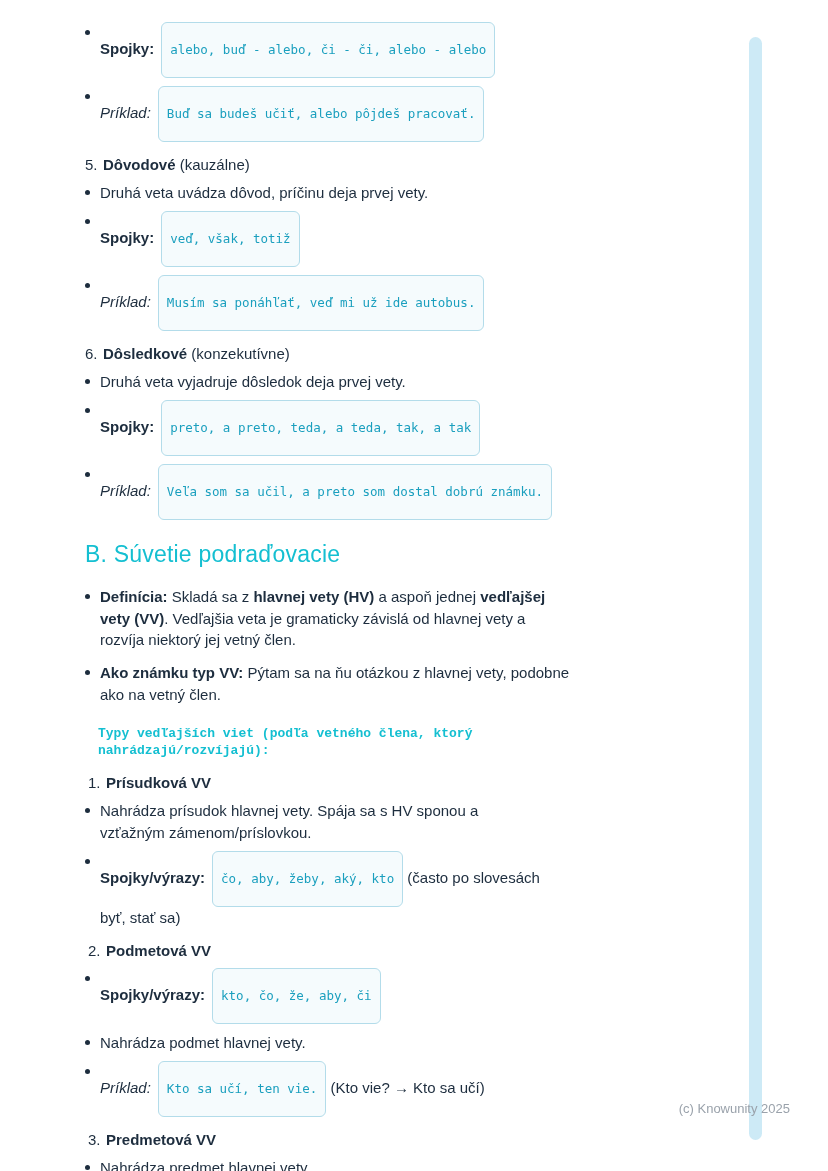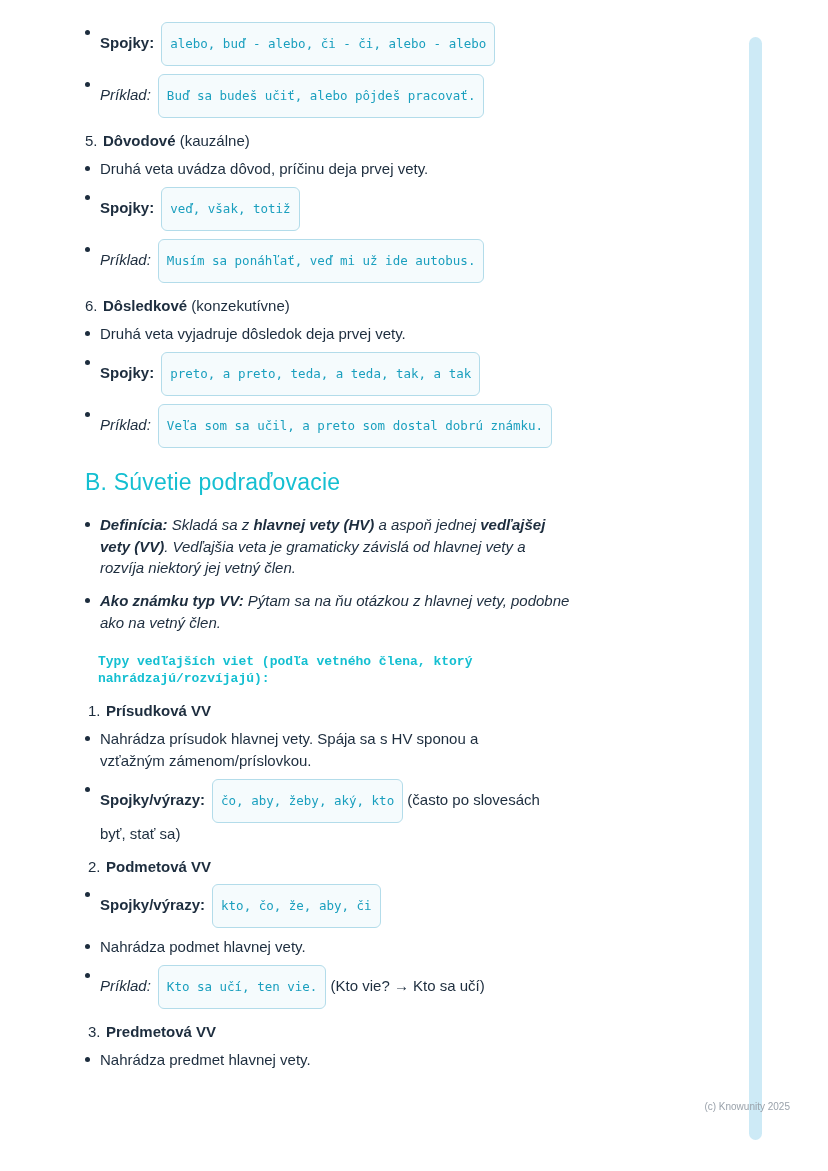--- a/index.html
+++ b/index.html
@@ -13,37 +13,37 @@
     font-family:"Liberation Sans", sans-serif;color:var(--text);
     font-size:15px;line-height:1.42;
   }
   .content{padding:22px 92px 0 85px;}
   ul.bullets{list-style:none;margin:0;padding:0;}
   .bullet{display:flex;margin-bottom:8px;}
   .dot{flex:none;width:5px;height:5px;border-radius:50%;background:var(--text);margin:8px 10px 0 0;}
   .bt{flex:1;white-space:pre-wrap;}
   .bt b,.bt i,.bt span{white-space:pre-wrap;}
   .sub{margin-left:20px;}
-  .main{margin-left:3px;font-style:italic;}
+  .main{margin-left:3px;}
   .main > .bullet{margin-bottom:12px;}
   .lbl{font-weight:bold;}
   .lbl-i{font-style:italic;}
   .chip{
     display:inline-block;font-family:"DejaVu Sans Mono", monospace;font-size:12.5px;
     color:var(--code-text);background:var(--code-bg);border:1px solid var(--code-border);
-    border-radius:6px;padding:12px 8px;margin-left:7px;white-space:nowrap;vertical-align:baseline;
+    border-radius:6px;padding:18px 8px;margin-left:7px;white-space:nowrap;vertical-align:baseline;
   }
   .num-title{display:flex;margin:12px 0 7px;}
   .num{flex:none;width:18px;}
   .nt b{font-weight:bold;}
   h2.heading-b{color:var(--accent);font-size:23px;margin:18px 0 16px;font-weight:normal;letter-spacing:.2px;}
   h3.subheading{color:var(--accent);font-size:13px;line-height:1.35;margin:20px 13px 12px;font-weight:bold;white-space:pre-wrap;font-family:Liberation Mono, monospace;}
   .vv .num-title{margin-left:3px;}
   .sidebar-bar{position:absolute;left:749px;top:37px;width:13px;height:1103px;background:var(--sidebar);border-radius:7px;}
-  .footer{position:absolute;top:1100px;right:38px;font-size:10px;color:var(--footer);}
+  .footer{position:absolute;top:1100px;right:38px;font-size:13px;color:var(--footer);}
 </style>
 </head>
 <body>
 
 <div class="page">
   <main class="content">
 
     <ul class="bullets sub">
       <li class="bullet">
           <span class="dot"></span>

